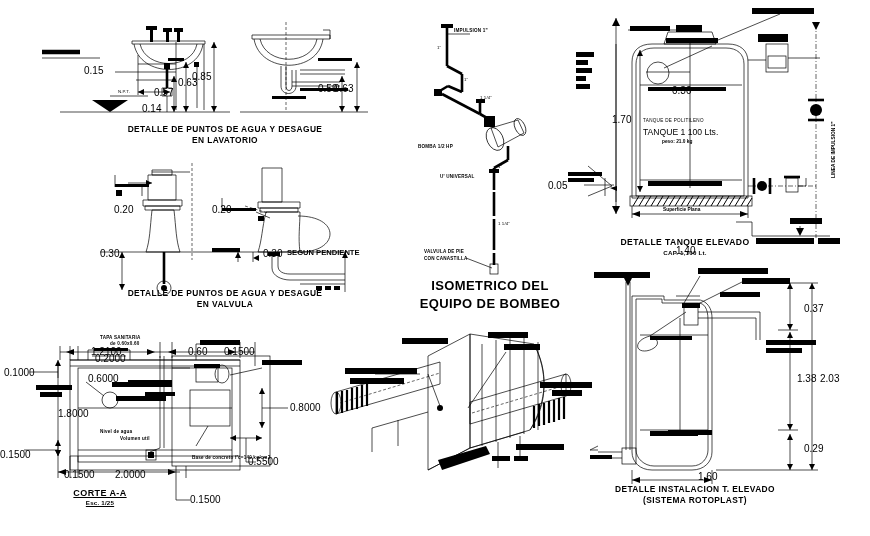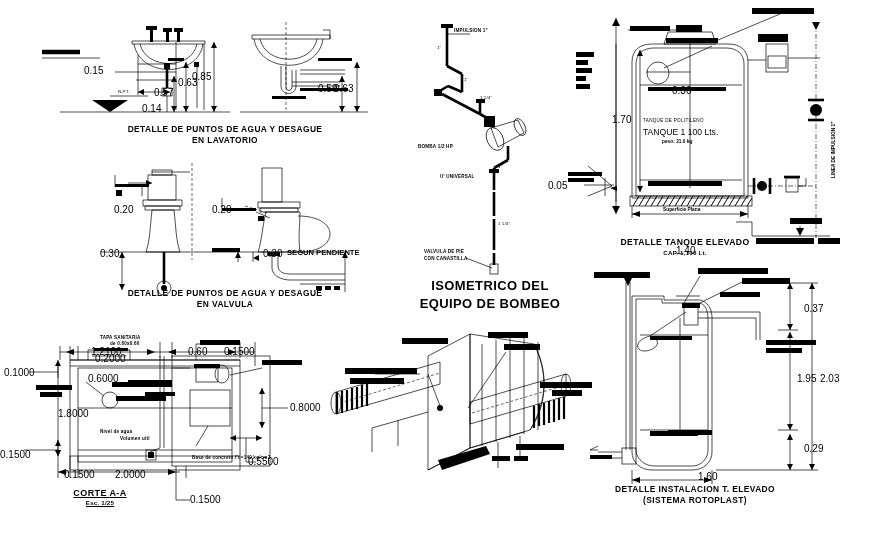--- a/index.html
+++ b/index.html
@@ -446,21 +446,21 @@
     <line class="hv" x1="716" y1="470" x2="818" y2="470"></line>
 
     <line class="hv" x1="632" y1="480" x2="712" y2="480"></line>
     <path class="fillblk" d="M632 480 l 8 -3 l 0 6 z"></path>
     <path class="fillblk" d="M712 480 l -8 -3 l 0 6 z"></path>
     <line class="hv" x1="632" y1="470" x2="632" y2="484"></line>
     <line class="hv" x1="712" y1="470" x2="712" y2="484"></line>
   </svg>
 
   <div class="dim" style="left:804px;top:304px;">0.37</div>
-  <div class="dim" style="left:797px;top:374px;">1.95</div>
+  <div class="dim" style="left:797px;top:374px;">1.38</div>
   <div class="dim" style="left:820px;top:374px;">2.03</div>
   <div class="dim" style="left:804px;top:444px;">0.29</div>
   <div class="dim" style="left:657px;top:472px;margin-left:41px;">1.60</div>
 
   <div class="cap" style="left:600px;top:484px;width:190px;font-size:8.4px;">
     <span>DETALLE INSTALACION T. ELEVADO</span><br>
     <span>(SISTEMA ROTOPLAST)</span>
   </div>
 
   <svg width="870" height="536">

